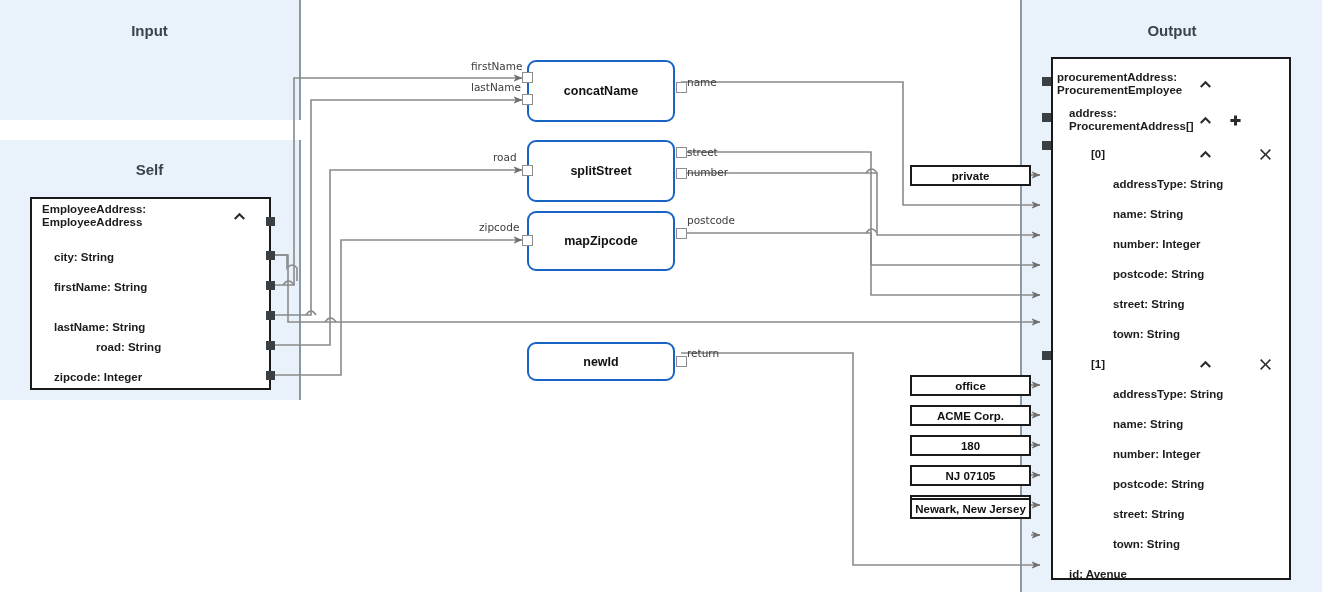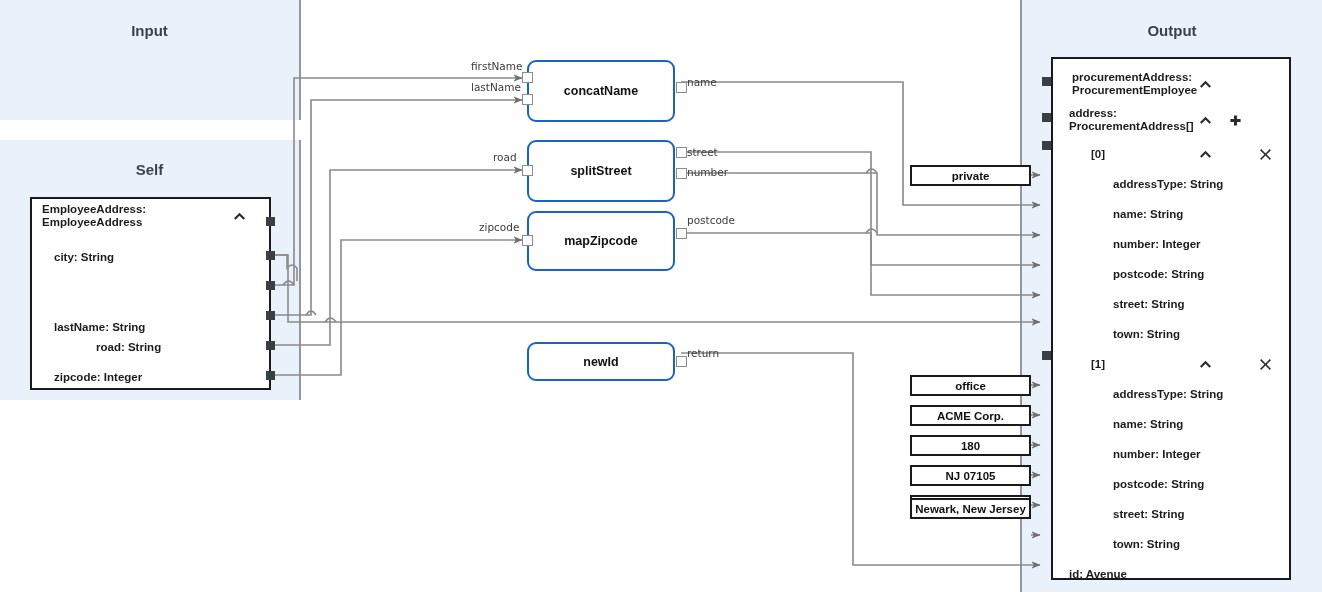--- a/index.html
+++ b/index.html
@@ -129,20 +129,23 @@
         <span class="ic">
           <svg width="13" height="13" viewBox="0 0 13 13">
               <path d="M2.5,8.3 L6.5,4.3 L10.5,8.3" fill="none" stroke="#2b2b2b" stroke-width="2.1" stroke-linecap="square"></path>
             </svg>
         </span>
       </span>
     </div>
     <div class="dn-row" style="top:43px;">
       <span class="dn-label" style="margin-left:22px;">city: String</span>
     </div>
+    <div class="dn-row" style="top:73px;">
+      <span class="dn-label" style="margin-left:22px;">firstName: String</span>
+    </div>
     <div class="dn-row" style="top:103px;">
       <span class="dn-label" style="margin-left:22px;margin-top:20px;">lastName: String</span>
     </div>
     <div class="dn-row" style="top:133px;padding-left:42px;">
       <span class="dn-label" style="margin-left:22px;">road: String</span>
     </div>
     <div class="dn-row" style="top:163px;">
       <span class="dn-label" style="margin-left:22px;">zipcode: Integer</span>
     </div>
   </div>
@@ -205,21 +208,21 @@
   </div>
   <div class="constbox" style="left:910px;top:495px;width:121px;height:21px;">
     <span>Kearny Avenue</span>
   </div>
   <div class="constbox" style="left:910px;top:498px;width:121px;height:21px;">
     <span>Newark, New Jersey</span>
   </div>
 
   <div class="datanode" id="output-node" style="left:1051px;top:57px;width:240px;height:523px;">
       <div class="dn-row" style="top: 8px; height: 34px;">
-        <span class="dn-label" style="margin-left: 19px;">procurementAddress:
+        <span class="dn-label" style="margin-left: 4px;">procurementAddress:
 ProcurementEmployee</span>
         <span class="dn-icons" style="right: 14px;">
           <span class="ic" style="margin-left: 10px;">
             <svg width="13" height="13" viewBox="0 0 13 13">
               <path d="M2.5,8.3 L6.5,4.3 L10.5,8.3" fill="none" stroke="#2b2b2b" stroke-width="2.1" stroke-linecap="square"></path>
             </svg>
           </span>
           <span class="ic" style="margin-left: 10px; visibility: hidden;"></span>
           <span class="ic" style="margin-left: 10px; visibility: hidden;"></span>
         </span>

